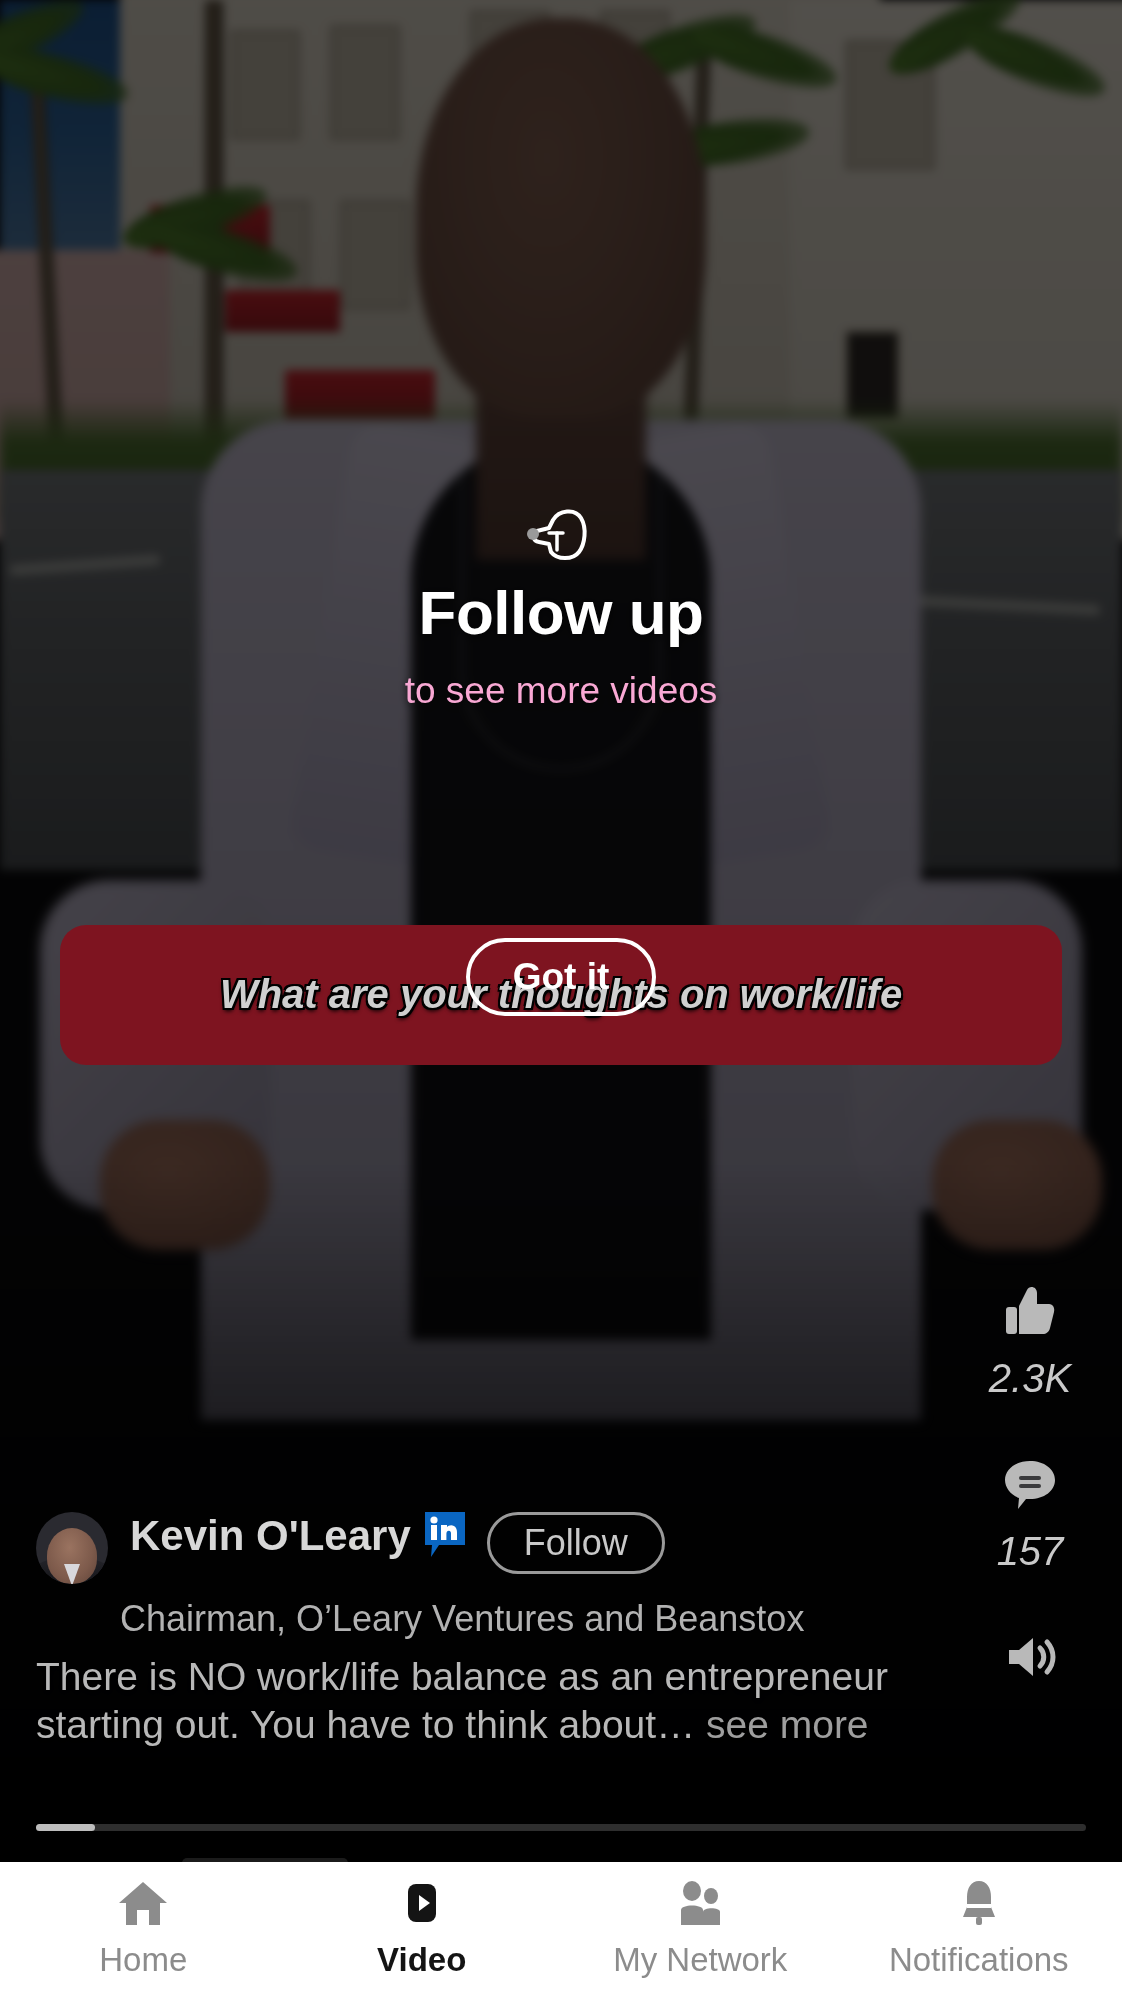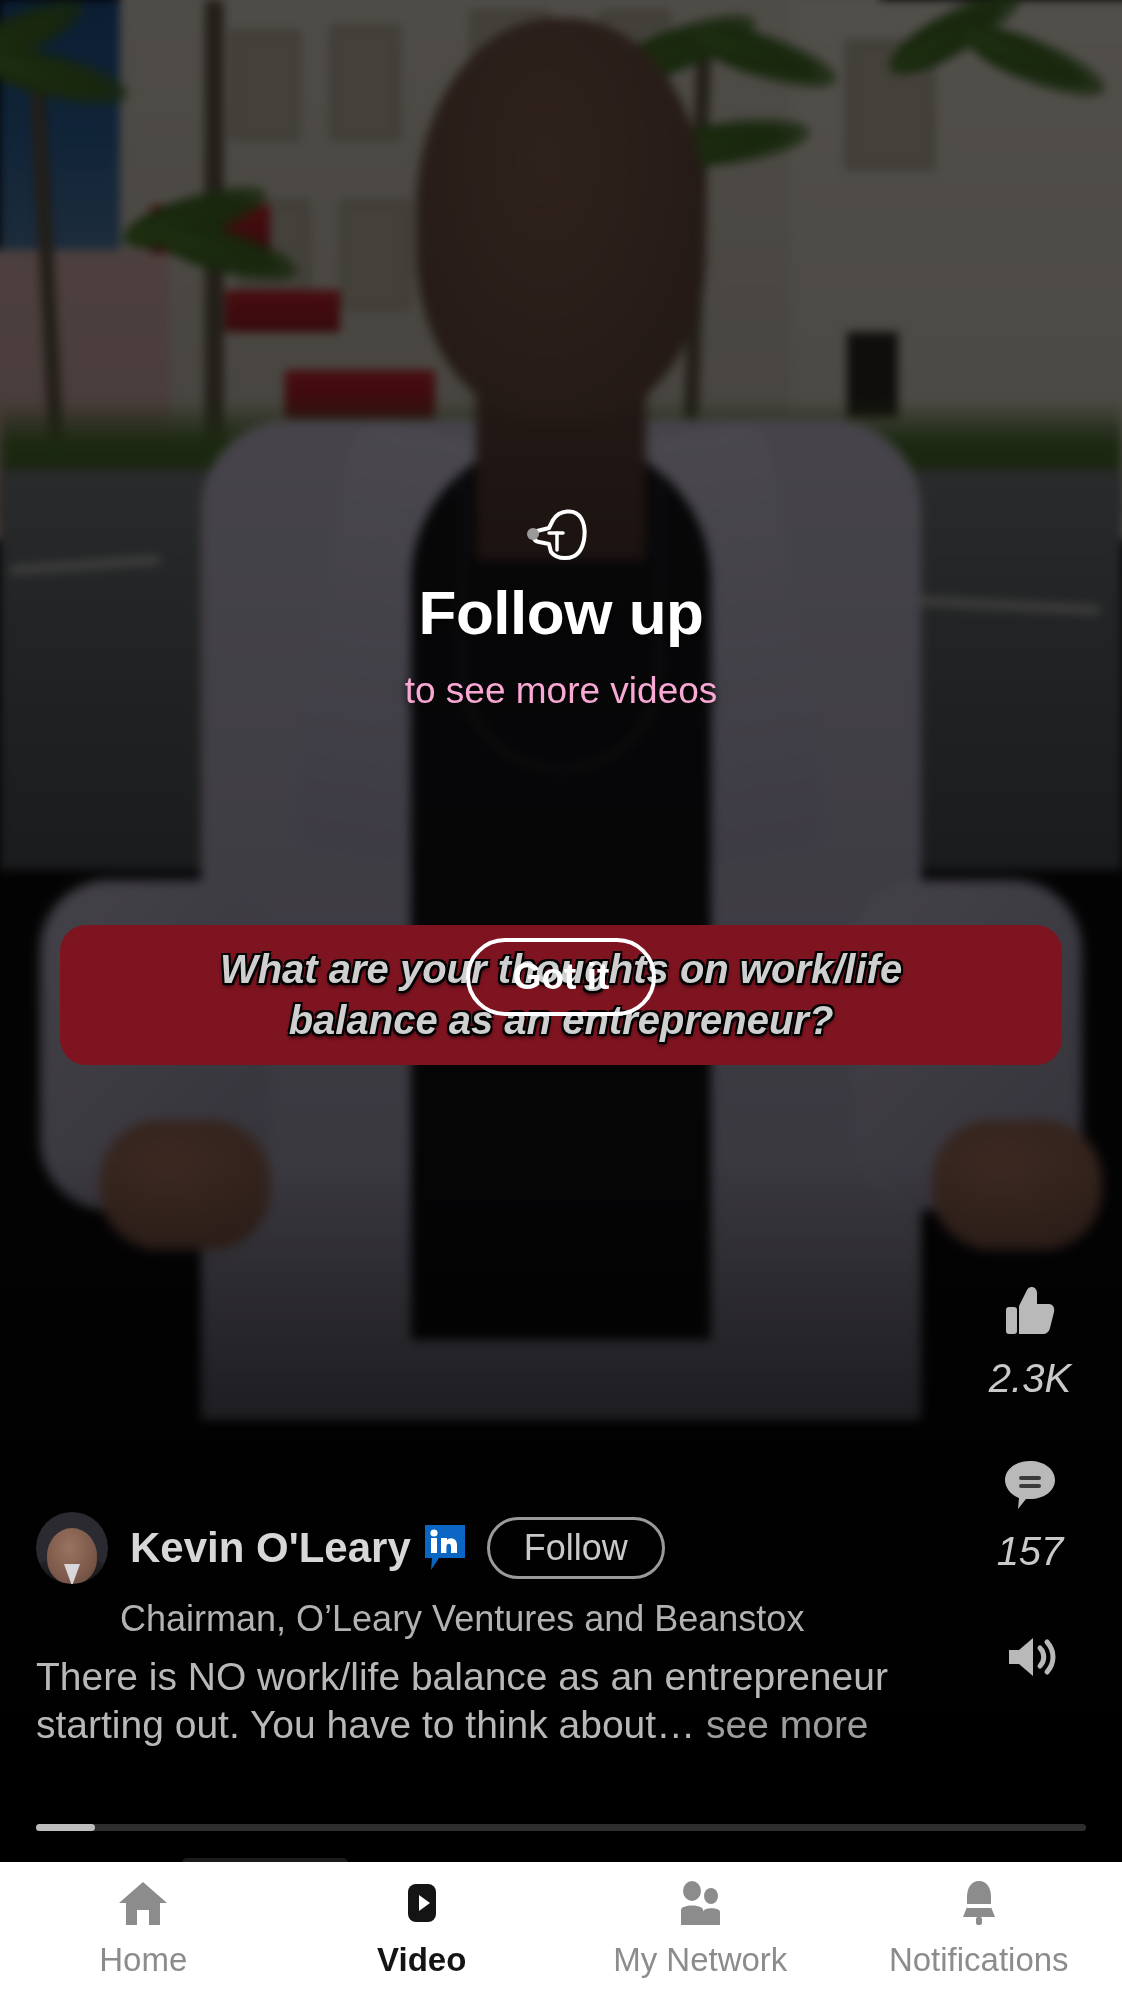--- a/index.html
+++ b/index.html
@@ -187,21 +187,21 @@
   .rail-icon { width: 62px; height: 62px; display: block; }
   .rail-count {
     margin-top: 14px; font-size: 40px; color: #c9c9c9;
     text-shadow: 0 2px 6px rgba(0,0,0,.8);
   }
   .rail-gap { height: 52px; }
 
   
   #author-row {
     position: absolute; left: 36px; top: 1512px;
-    display: flex; align-items: center;
+    display: flex; 
   }
   #avatar {
     width: 72px; height: 72px; border-radius: 50%;
     overflow: hidden; flex: 0 0 auto;
     background: #2a2a30; position: relative;
   }
   .av-face {
     position:absolute; left:50%; top: 16px; transform: translateX(-50%);
     width: 50px; height: 56px; border-radius: 50% 50% 45% 45%;
     background: radial-gradient(ellipse at 45% 35%, #9a7360 0%, #7d5a4b 60%, #5e4338 100%);
@@ -354,21 +354,20 @@
         <path d="M26 33 L40 33" stroke="#ffffff" stroke-width="3.5" stroke-linecap="round"></path>
         <path d="M34 33 L34 50" stroke="#ffffff" stroke-width="3.5" stroke-linecap="round"></path>
         <circle cx="10" cy="34" r="6" fill="#9a9a9a"></circle>
       </svg>
       <div class="coach-title">Follow up</div>
       <div class="coach-sub">to see more videos</div>
     </div>
 
     <div id="caption-banner" style="background: rgb(126, 20, 32);">
       <div class="caption-line" style="color: rgb(207, 207, 207);">What are your thoughts on work/life</div>
-      <div class="caption-line" style="color: rgb(207, 207, 207);">balance as an entrepreneur?</div>
     </div>
 
     <div id="got-it">Got it</div>
 
     <div id="action-rail">
 
       <div class="rail-item">
         <svg class="rail-icon" viewBox="0 0 62 62">
           <path d="M20 26 L28 10 C30 5, 38 6, 38 13 L38 24 L50 24 C54 24, 56 28, 55 32
                    L51 48 C50 52, 47 54, 44 54 L20 54 Z" fill="#b9b9b9"></path>

